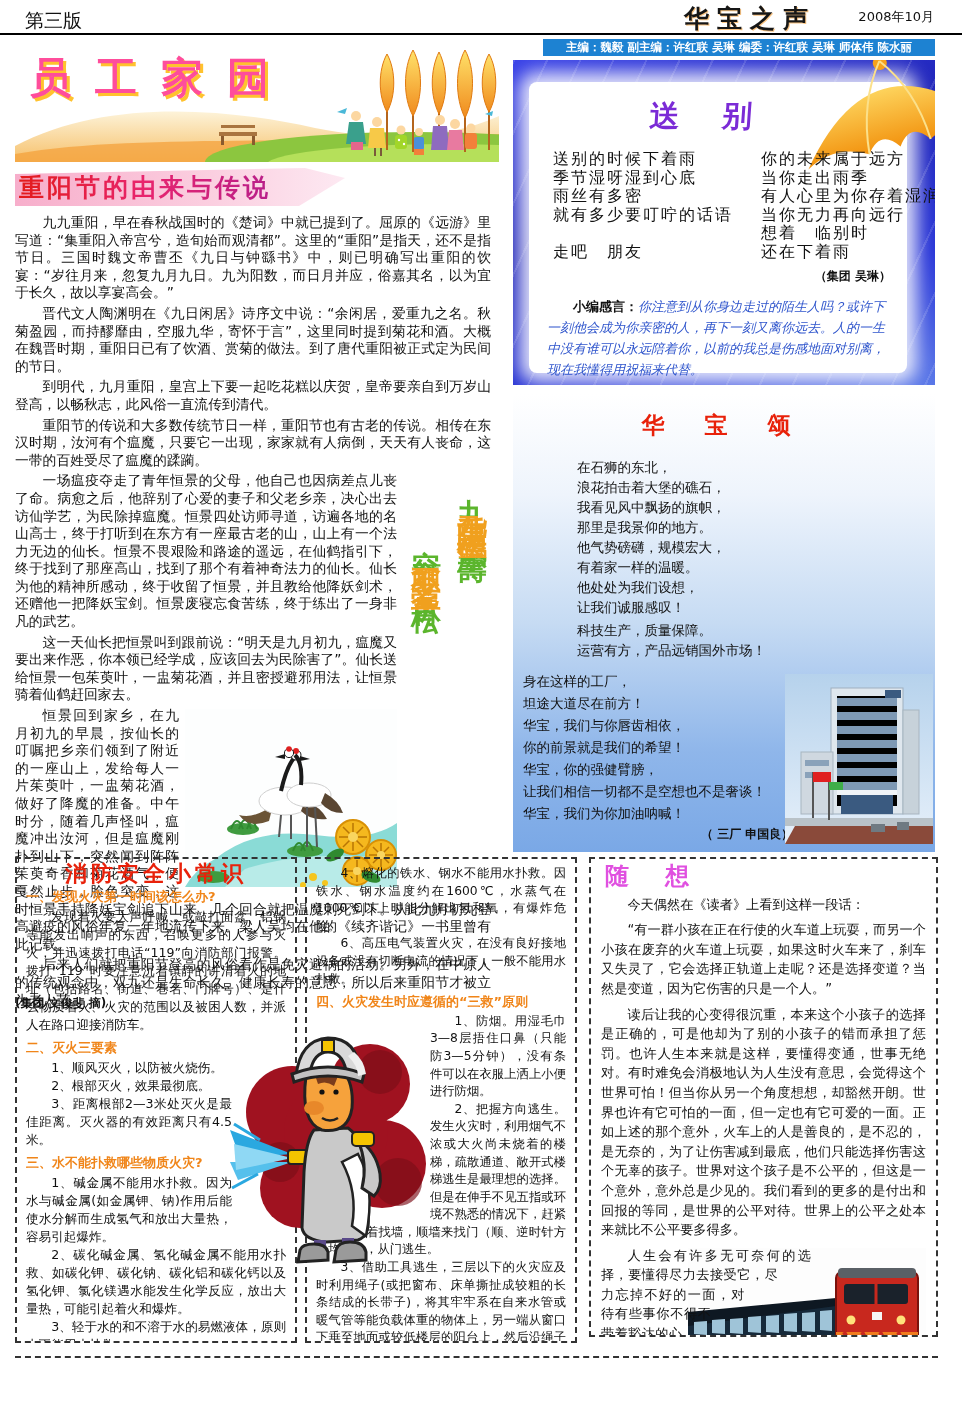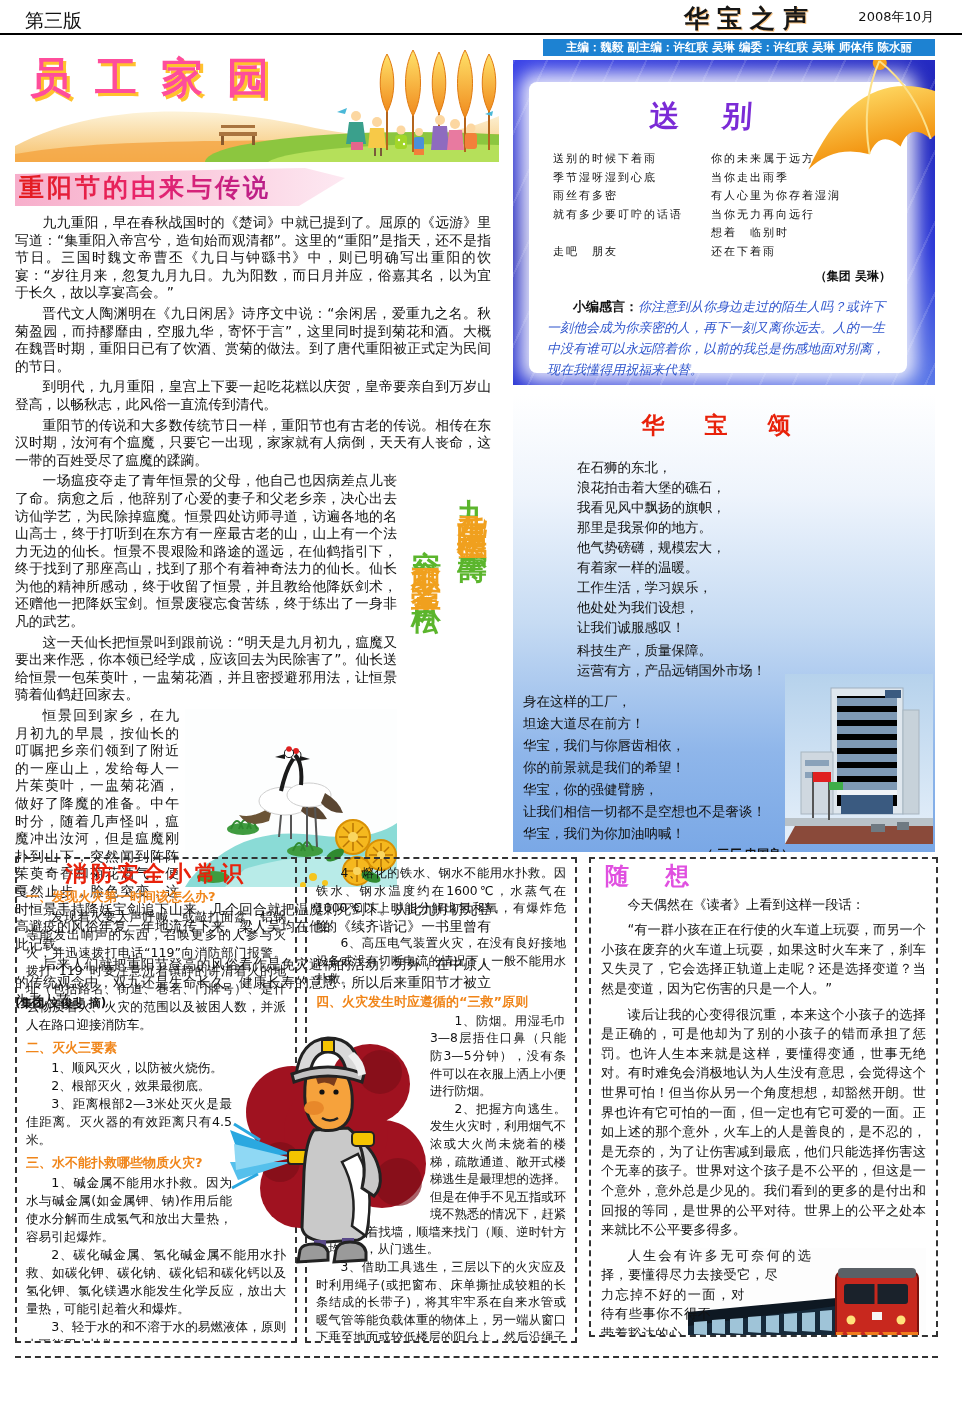--- a/index.html
+++ b/index.html
@@ -38,21 +38,21 @@
   .songbie{position:absolute;left:513px;top:60px;width:422px;height:325px;overflow:hidden;
            background:linear-gradient(160deg,#3a43e8,#1f24b8 40%,#2a37d8 72%,#5a78e8);}
   .songbie .streaks{position:absolute;inset:0;
            background:repeating-linear-gradient(115deg,rgba(255,255,255,.13) 0 2px,transparent 2px 30px);}
   .songbie .panel{position:absolute;left:16px;top:22px;right:28px;bottom:12px;background:#fff;
            border-radius:8px;box-shadow:0 0 18px 10px rgba(255,255,255,.85);z-index:2;}
   .umbrella{position:absolute;right:-8px;top:-4px;width:175px;height:150px;z-index:3;}
   .sb-title{position:absolute;left:0;right:30px;top:36px;text-align:center;font-size:30px;font-weight:bold;
            letter-spacing:16px;color:#7b2bd6;transform:skewX(-4deg);z-index:4;}
   .sb-cols{position:absolute;left:40px;top:90px;z-index:4;display:flex;}
-  .sb-col{font-size:11px;line-height:18.5px;letter-spacing:2px;white-space:nowrap;}
+  .sb-col{font-size:16px;line-height:18.5px;letter-spacing:2px;white-space:nowrap;}
   .sb-col.r{margin-left:28px;}
   .sb-attr{position:absolute;right:44px;top:208px;font-size:12px;font-weight:bold;z-index:4;}
   .sb-note{position:absolute;left:34px;right:40px;top:236px;font-size:13px;line-height:21px;z-index:4;
            color:#2f55cc;font-style:italic;text-indent:2em;}
   .sb-note b{color:#111;font-style:normal;}
   
   .hbs{position:absolute;left:513px;top:394px;width:422px;height:458px;overflow:hidden;
        background:linear-gradient(180deg,#ffffff 0%,#eef4fc 22%,#c6dbf3 50%,#8fb6ea 78%,#7aa8e6 100%);}
   .hbs-title{margin:16px 0 0 0;text-align:center;font-size:23px;font-weight:bold;letter-spacing:16px;color:#e8210a;}
   .hbs-s1{margin:16px 0 0 64px;font-size:13.5px;line-height:20px;}
@@ -301,21 +301,20 @@
 
   <div class="hbs">
     <div class="hbs-title">华 宝 颂</div>
     <div class="hbs-s1">
         <div>在石狮的东北，</div>
         <div>浪花拍击着大堡的礁石，</div>
         <div>我看见风中飘扬的旗帜，</div>
         <div>那里是我景仰的地方。</div>
         <div>他气势磅礴，规模宏大，</div>
         <div>有着家一样的温暖。</div>
-        <div>工作生活，学习娱乐，</div>
         <div>他处处为我们设想，</div>
         <div>让我们诚服感叹！</div>
       </div>
     <div class="hbs-s2">
         <div>科技生产，质量保障。</div>
         <div>运营有方，产品远销国外市场！</div>
       </div>
     <div class="hbs-s3">
         <div>身在这样的工厂，</div>
         <div>坦途大道尽在前方！</div>

